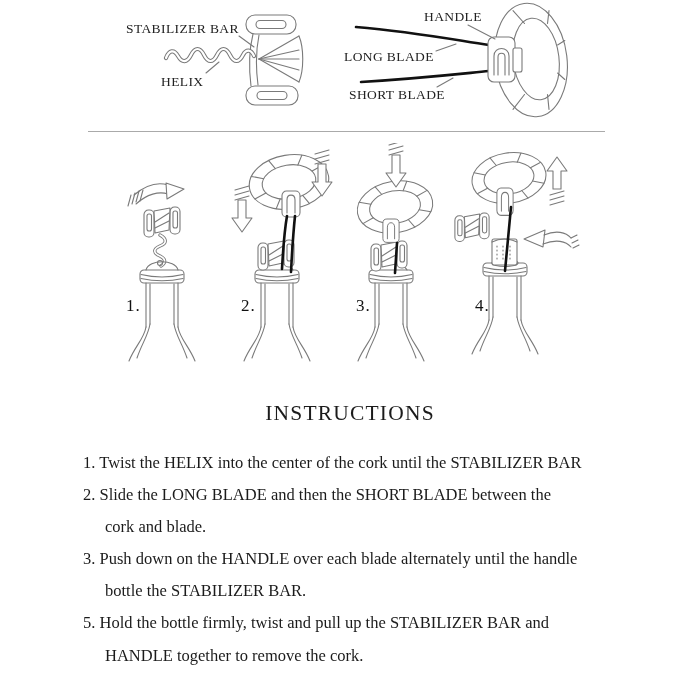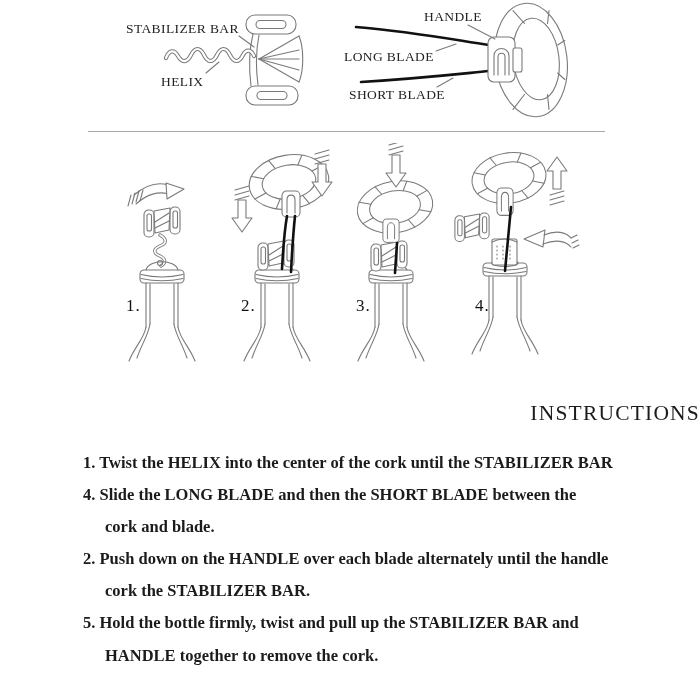--- a/index.html
+++ b/index.html
@@ -17,25 +17,25 @@
   svg .tube2i { stroke:#ffffff; stroke-width:1.6; fill:none; stroke-linecap:round; }
   svg text {
     font-family:"Liberation Serif","DejaVu Serif",serif; fill:#222222;
     font-size:13.5px; letter-spacing:0.4px; stroke:none;
   }
   svg text.stepnum { font-size:17px; fill:#111111; letter-spacing:1px; }
   .parts-svg { top:0; }
   .steps-svg { top:143px; }
   .divider { position:absolute; left:88px; top:131px; width:517px; height:0; border-top:1px solid #aaaaaa; }
   .heading {
-    position:absolute; top:401px; left:0; width:700px; text-align:right;
+    position:absolute; top:401px; left:0; width:700px; text-align:center;
     font-size:21.5px; letter-spacing:1.2px; color:#1b1b1b;
   }
   .ins-list { position:absolute; left:83px; top:447px; width:560px; font-size:16.5px; color:#1b1b1b; }
-  .ins-line { height:32.1px; line-height:32.1px; white-space:nowrap;font-weight:bold; }
+  .ins-line { height:32.1px; line-height:32.1px; white-space:nowrap; }
   .ins-line.cont { padding-left:22px; }
 </style>
 </head>
 <body>
 
 <div class="page">
 
   <svg class="parts-svg" width="700" height="143" viewBox="0 0 700 143">
 
     <g>
@@ -233,26 +233,26 @@
     </g>
   </svg>
 
   <div class="heading">INSTRUCTIONS</div>
 
   <div class="ins-list">
     <div>
       <div class="ins-line">1. Twist the HELIX into the center of the cork until the STABILIZER BAR</div>
     </div>
     <div>
-      <div class="ins-line">4. Slide the LONG BLADE and then the SHORT BLADE between the</div>
+      <div class="ins-line">2. Slide the LONG BLADE and then the SHORT BLADE between the</div>
       <div class="ins-line cont">cork and blade.</div>
     </div>
     <div>
-      <div class="ins-line">2. Push down on the HANDLE over each blade alternately until the handle</div>
-      <div class="ins-line cont">cork the STABILIZER BAR.</div>
+      <div class="ins-line">3. Push down on the HANDLE over each blade alternately until the handle</div>
+      <div class="ins-line cont">bottle the STABILIZER BAR.</div>
     </div>
     <div>
       <div class="ins-line">5. Hold the bottle firmly, twist and pull up the STABILIZER BAR and</div>
       <div class="ins-line cont">HANDLE together to remove the cork.</div>
     </div>
   </div>
 
 </div>
 
 </body></html>

